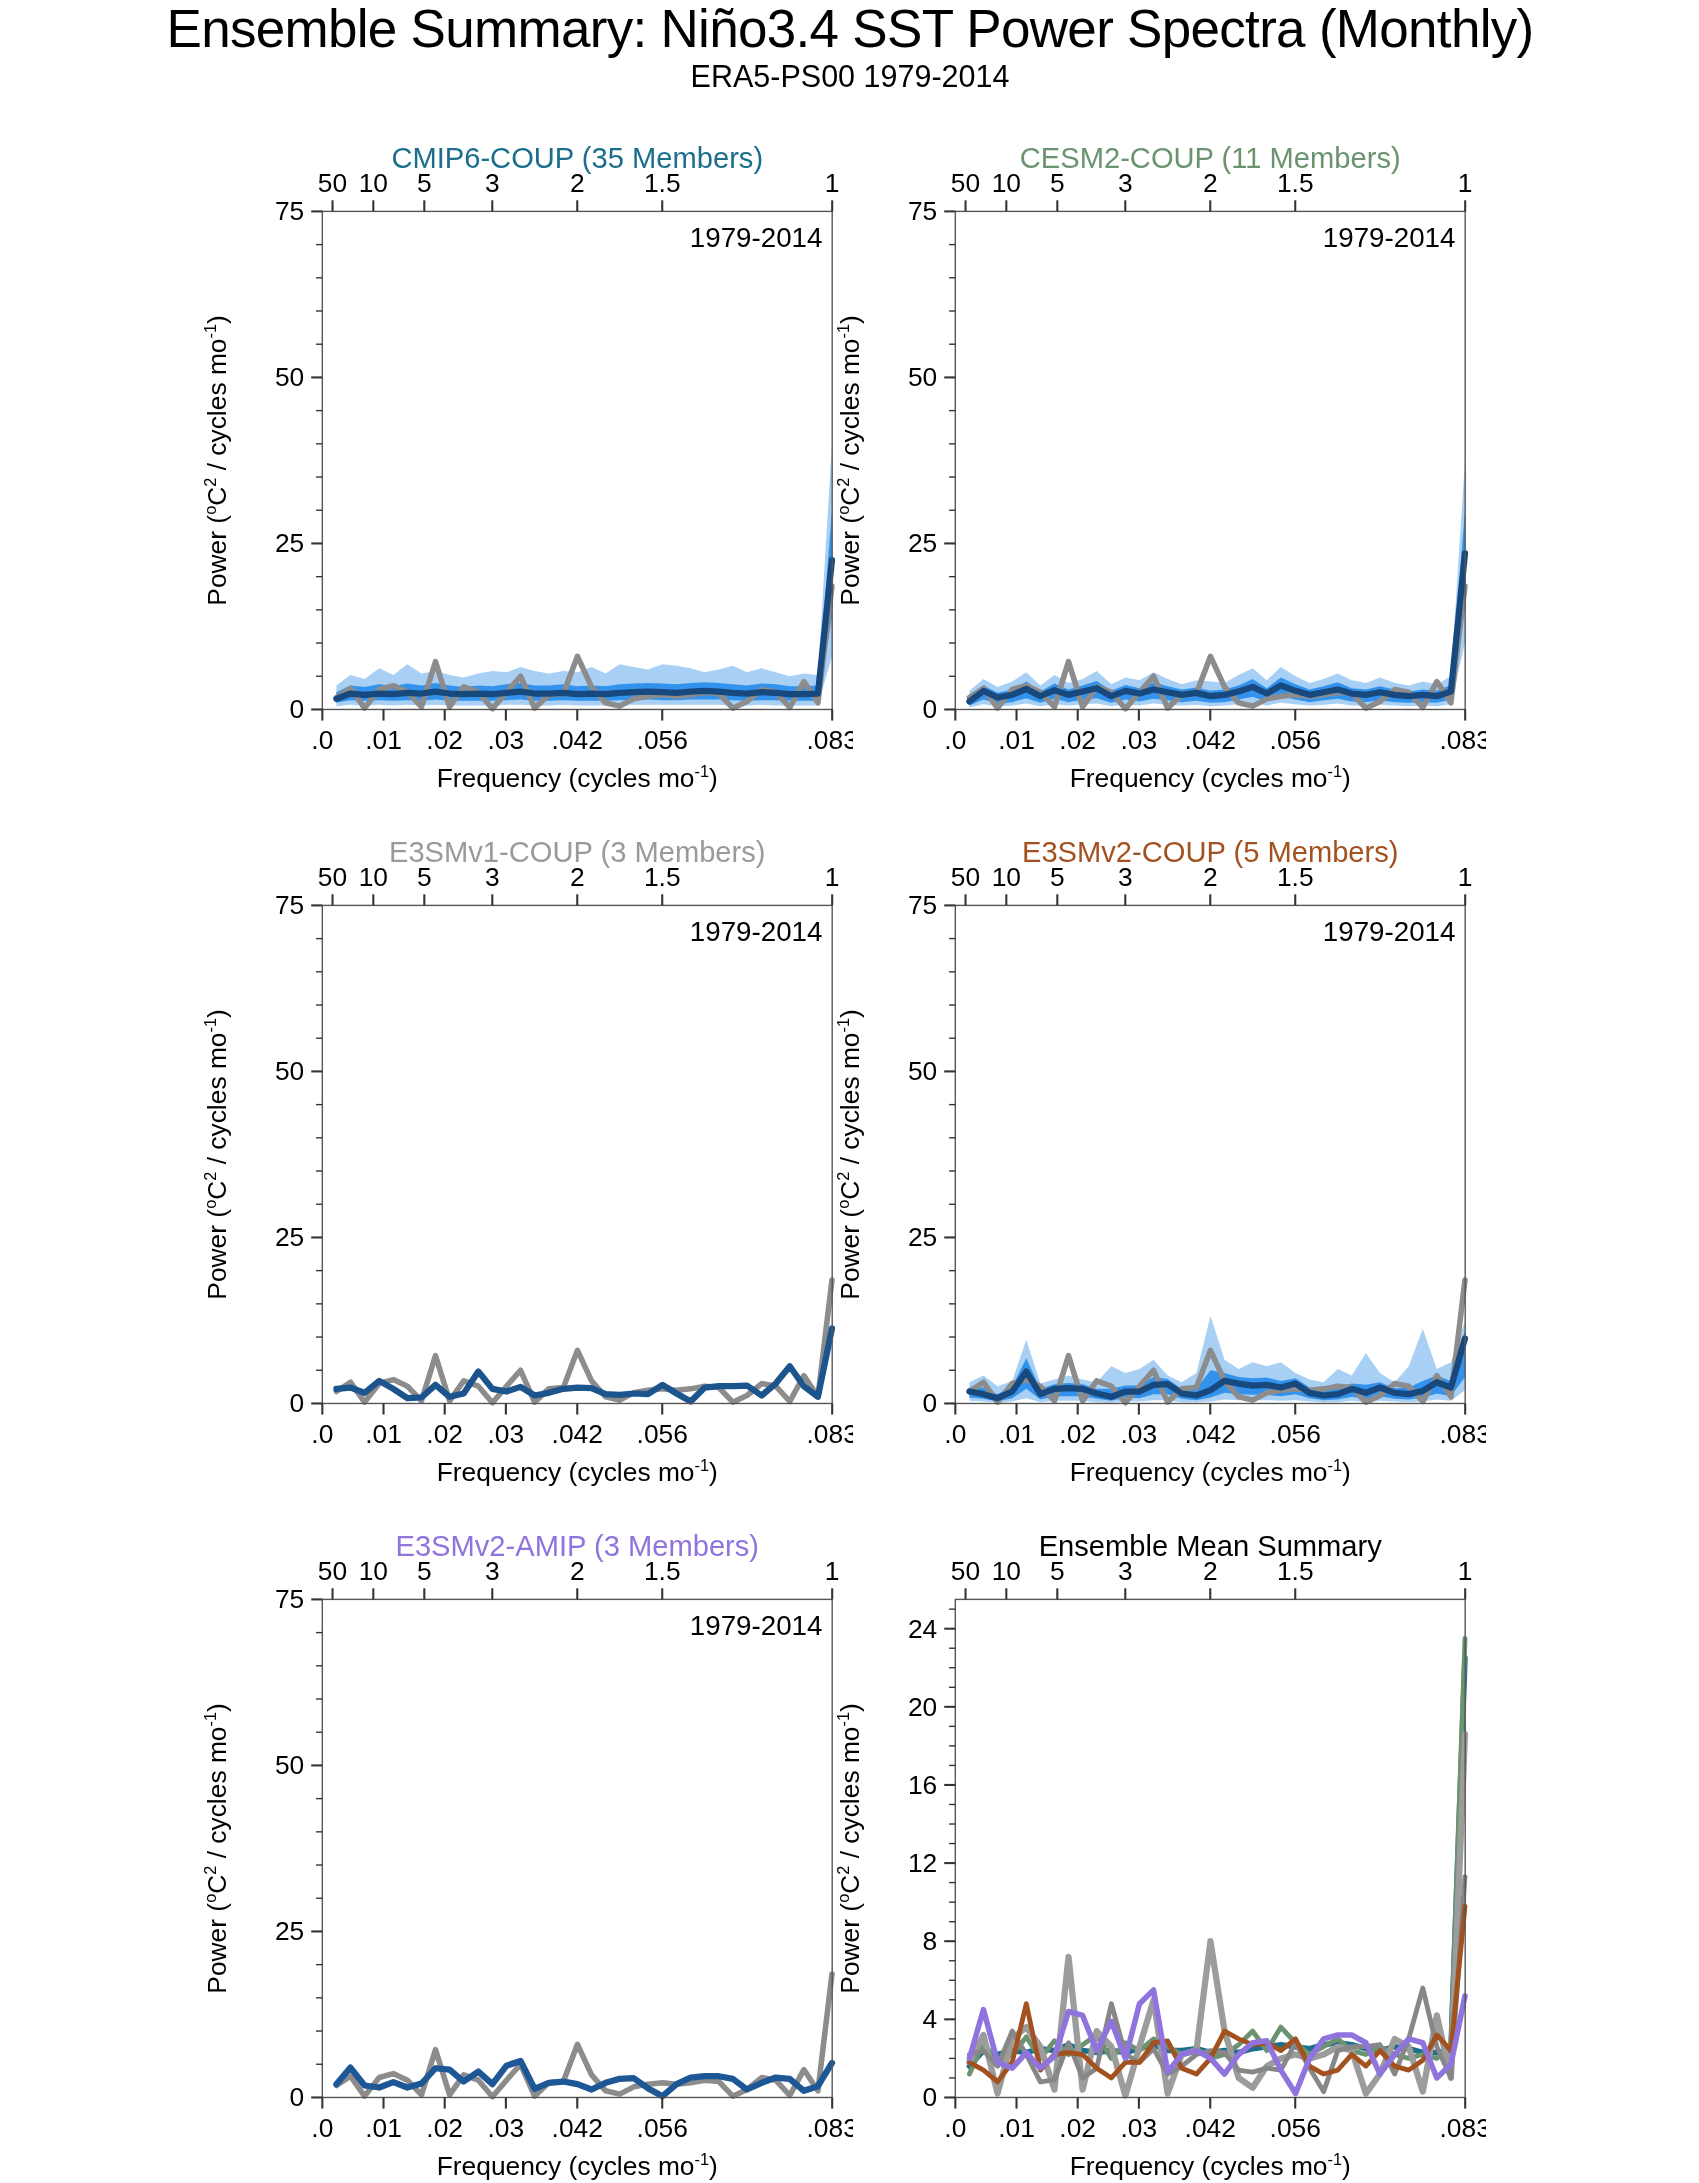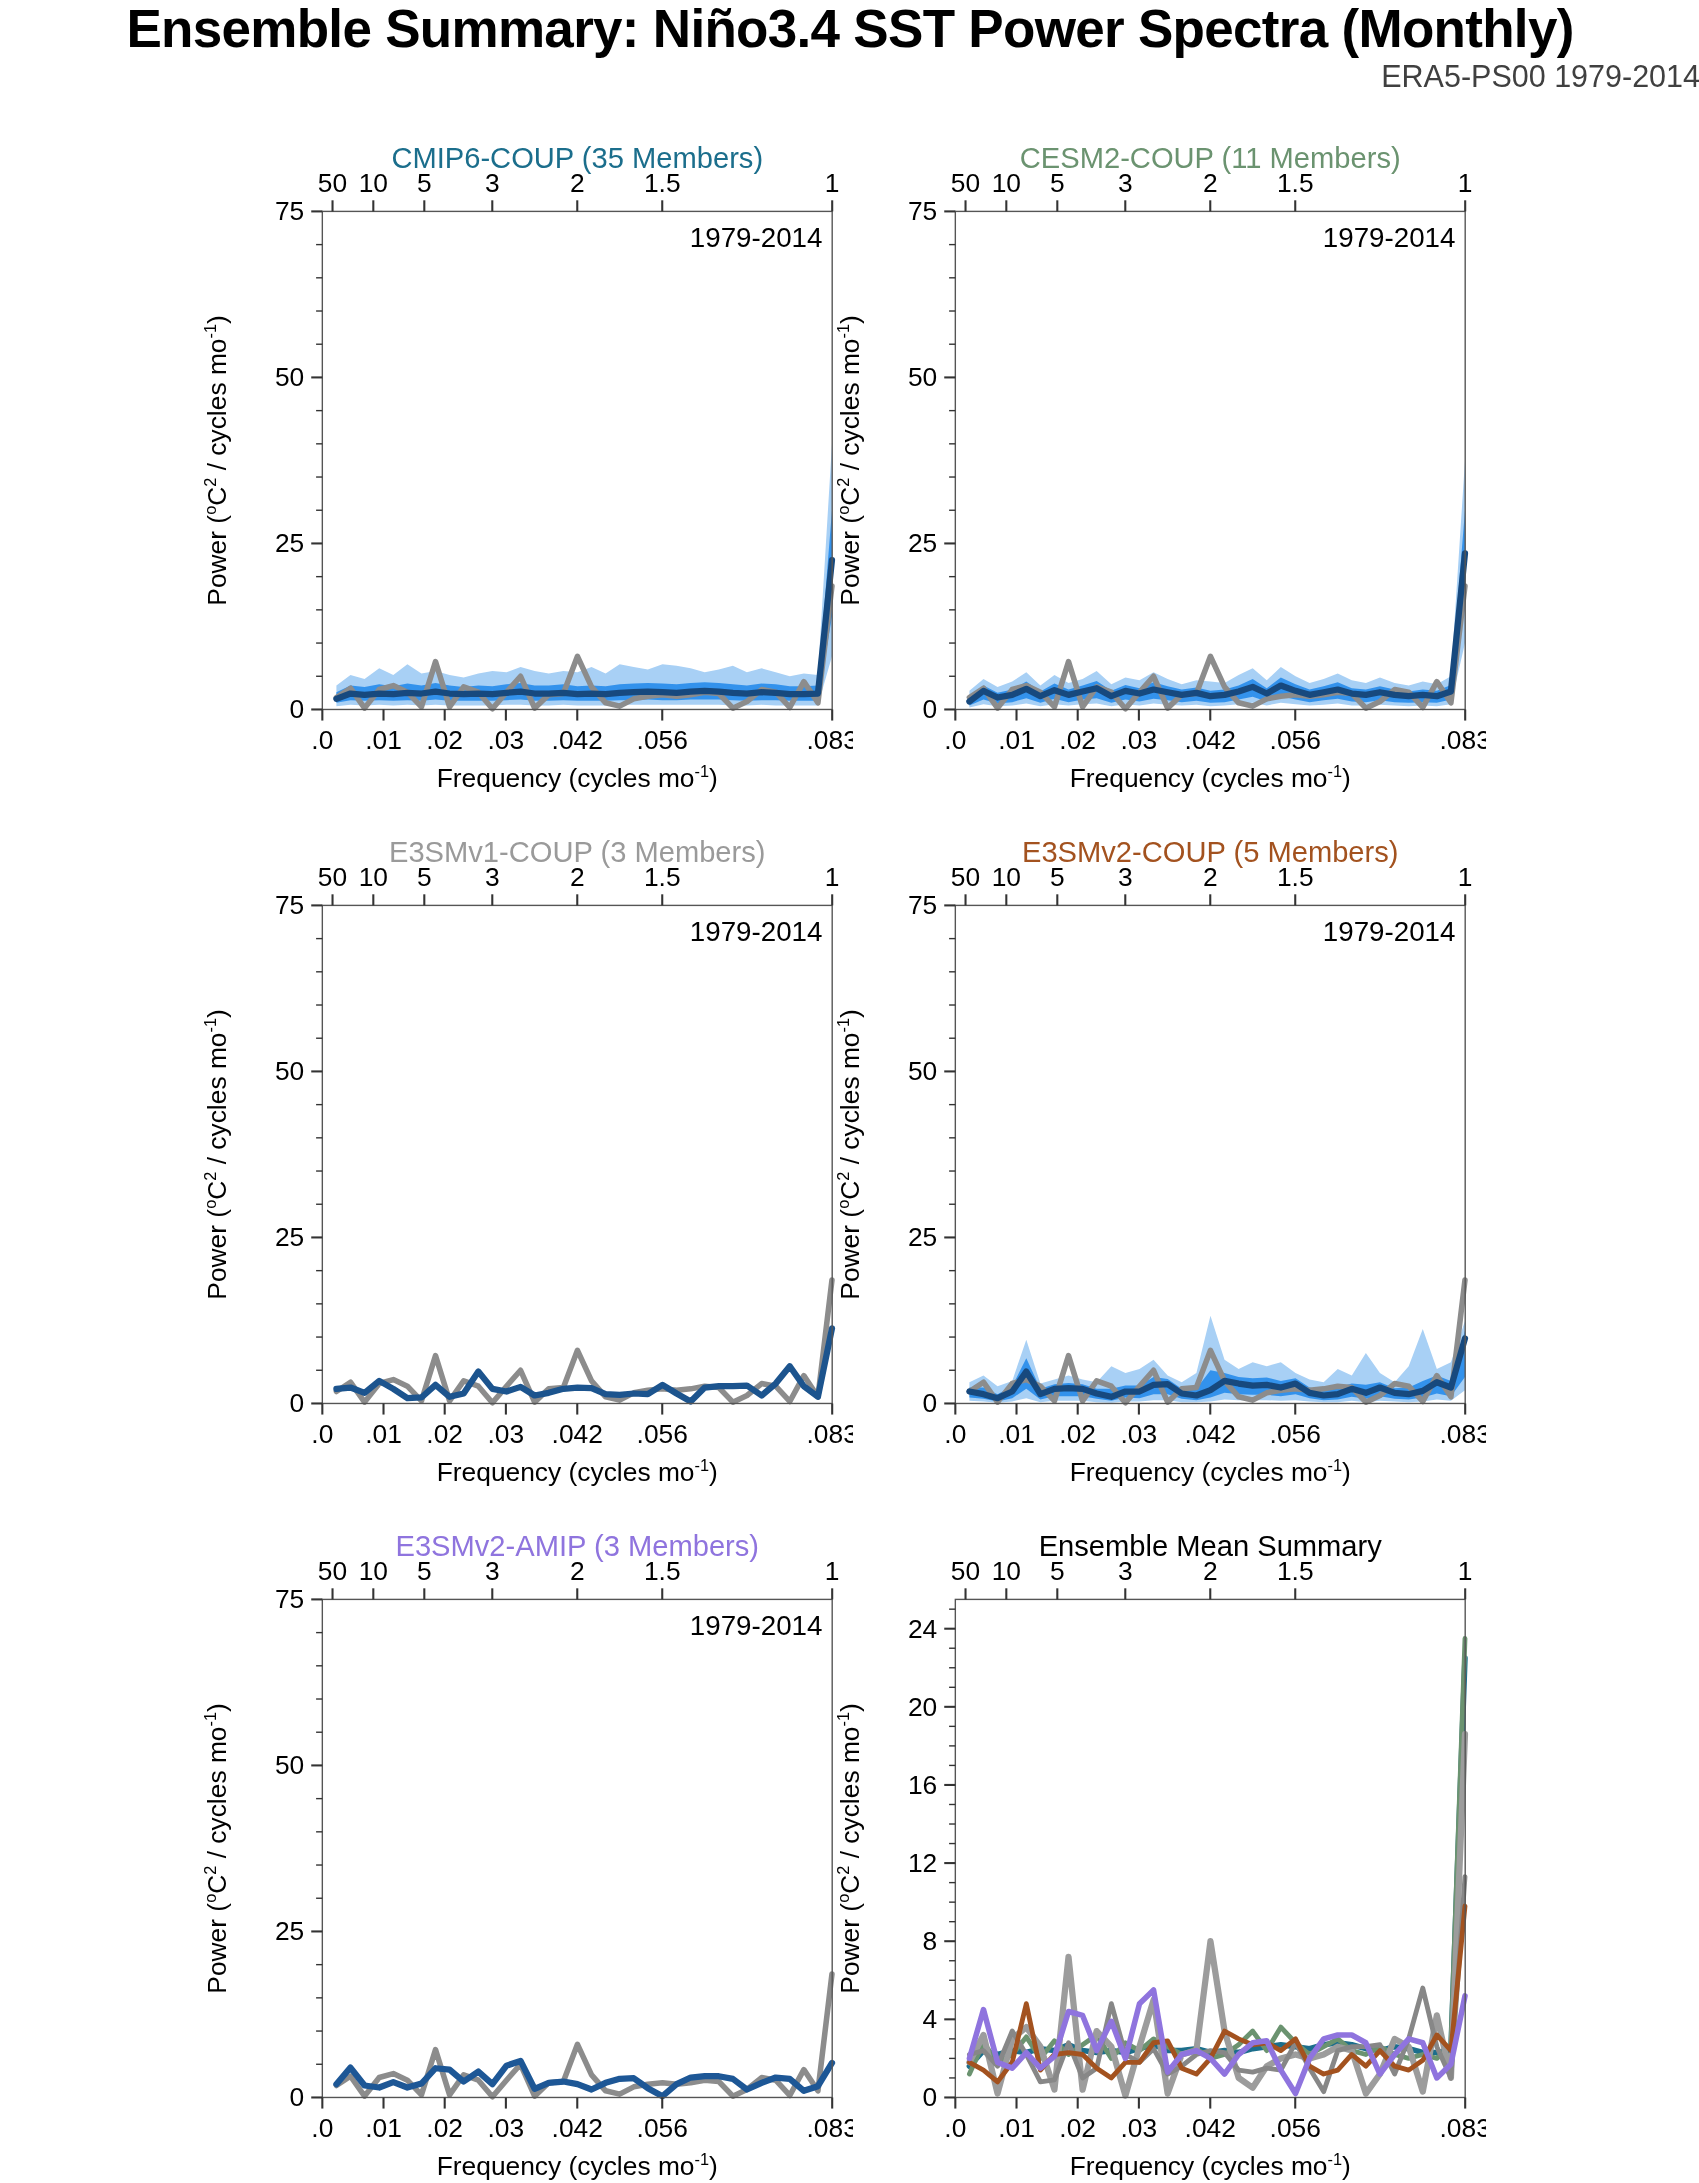--- a/index.html
+++ b/index.html
@@ -7,36 +7,36 @@
     position:relative;
     width:1700px;height:2183px;
     background:#ffffff;
     overflow:hidden;
     font-family:"Liberation Sans","DejaVu Sans",sans-serif;
   }
   .main-title{
     position:absolute;top:1.4px;left:0;width:1700px;
     text-align:center;
     font-size:53px;line-height:56px;color:#000000;
-    letter-spacing:-0.7px;white-space:nowrap;font-weight:bold;
+    letter-spacing:-0.7px;white-space:nowrap;
   }
   .subtitle{
     position:absolute;top:60px;left:0;width:1700px;
     text-align:center;
     font-size:30.5px;line-height:33px;
   }
   .panel-svg{position:absolute;}
   svg text{font-family:"Liberation Sans","DejaVu Sans",sans-serif;}
 </style>
 </head>
 <body>
 
 <div class="page">
   <div class="main-title">Ensemble Summary: Niño3.4 SST Power Spectra (Monthly)</div>
-  <div class="subtitle" style="color: #404040; text-align: right;">ERA5-PS00 1979-2014</div>
+  <div class="subtitle" style="color: #000000;">ERA5-PS00 1979-2014</div>
   <div id="panels">
       <svg class="panel-svg" width="659" height="694" viewBox="0 0 950 1000" style="left:194px;top:128px;">
         <polygon points="205.28608114432458,803.536 225.57216228864917,788.2186666666666 245.85824343297372,793.9626666666667 267.0263281053124,778.6453333333334 287.31240924963697,788.2186666666666 307.5984903939616,772.9013333333334 327.88457153828614,786.304 348.1706526826107,782.4746666666666 368.4567338269353,788.2186666666666 388.7428149712599,792.048 409.91089964359855,786.304 430.19698078792317,782.4746666666666 450.4830619322477,784.3893333333333 470.7691430765723,776.7306666666666 491.0552242208969,782.4746666666666 511.34130536522144,786.304 532.5093900375601,782.4746666666666 552.7954711818847,784.3893333333333 573.0815523262092,776.7306666666666 593.367633470534,786.304 613.6537146148585,772.9013333333334 633.9397957591831,776.7306666666666 654.2258769035075,780.5600000000001 675.3939615758463,772.9013333333334 695.6800427201708,774.816 715.9661238644954,778.6453333333334 736.25220500882,784.3893333333333 756.5382861531446,780.5600000000001 776.8243672974693,774.816 797.1104484417938,784.3893333333333 818.2785331141324,778.6453333333334 838.5646142584569,784.3893333333333 858.8506954027815,790.1333333333333 879.1367765471063,786.304 899.4228576914307,788.2186666666666 919.7089388357552,455.06666666666666 919.7089388357552,761.4133333333333 899.4228576914307,832.256 879.1367765471063,832.256 858.8506954027815,832.256 838.5646142584569,832.256 818.2785331141324,831.2986666666667 797.1104484417938,832.256 776.8243672974693,832.256 756.5382861531446,831.2986666666667 736.25220500882,831.2986666666667 715.9661238644954,831.2986666666667 695.6800427201708,831.2986666666667 675.3939615758463,831.2986666666667 654.2258769035075,831.2986666666667 633.9397957591831,831.2986666666667 613.6537146148585,831.2986666666667 593.367633470534,832.256 573.0815523262092,832.256 552.7954711818847,832.256 532.5093900375601,831.2986666666667 511.34130536522144,832.256 491.0552242208969,832.256 470.7691430765723,831.2986666666667 450.4830619322477,831.2986666666667 430.19698078792317,832.256 409.91089964359855,832.256 388.7428149712599,832.256 368.4567338269353,832.256 348.1706526826107,831.2986666666667 327.88457153828614,832.256 307.5984903939616,831.2986666666667 287.31240924963697,832.256 267.0263281053124,831.2986666666667 245.85824343297372,832.256 225.57216228864917,831.2986666666667 205.28608114432458,833.2133333333333" fill="#A8D0F5" stroke="none"></polygon>
         <polygon points="205.28608114432458,813.1093333333333 225.57216228864917,803.536 245.85824343297372,805.4506666666666 267.0263281053124,801.6213333333334 287.31240924963697,804.4933333333333 307.5984903939616,800.664 327.88457153828614,803.536 348.1706526826107,799.7066666666667 368.4567338269353,803.536 388.7428149712599,805.4506666666666 409.91089964359855,803.536 430.19698078792317,804.4933333333333 450.4830619322477,801.6213333333334 470.7691430765723,799.7066666666667 491.0552242208969,803.536 511.34130536522144,803.536 532.5093900375601,801.6213333333334 552.7954711818847,804.4933333333333 573.0815523262092,803.536 593.367633470534,804.4933333333333 613.6537146148585,801.6213333333334 633.9397957591831,800.664 654.2258769035075,799.7066666666667 675.3939615758463,800.664 695.6800427201708,801.6213333333334 715.9661238644954,799.7066666666667 736.25220500882,798.7493333333333 756.5382861531446,799.7066666666667 776.8243672974693,801.6213333333334 797.1104484417938,803.536 818.2785331141324,800.664 838.5646142584569,801.6213333333334 858.8506954027815,804.4933333333333 879.1367765471063,804.4933333333333 899.4228576914307,803.536 919.7089388357552,550.8 919.7089388357552,703.9733333333334 899.4228576914307,825.5546666666667 879.1367765471063,825.5546666666667 858.8506954027815,825.5546666666667 838.5646142584569,824.5973333333334 818.2785331141324,824.5973333333334 797.1104484417938,825.5546666666667 776.8243672974693,824.5973333333334 756.5382861531446,823.64 736.25220500882,823.64 715.9661238644954,823.64 695.6800427201708,824.5973333333334 675.3939615758463,824.5973333333334 654.2258769035075,823.64 633.9397957591831,824.5973333333334 613.6537146148585,824.5973333333334 593.367633470534,825.5546666666667 573.0815523262092,825.5546666666667 552.7954711818847,825.5546666666667 532.5093900375601,824.5973333333334 511.34130536522144,825.5546666666667 491.0552242208969,825.5546666666667 470.7691430765723,823.64 450.4830619322477,824.5973333333334 430.19698078792317,825.5546666666667 409.91089964359855,825.5546666666667 388.7428149712599,825.5546666666667 368.4567338269353,825.5546666666667 348.1706526826107,823.64 327.88457153828614,825.5546666666667 307.5984903939616,824.5973333333334 287.31240924963697,825.5546666666667 267.0263281053124,824.5973333333334 245.85824343297372,825.5546666666667 225.57216228864917,824.5973333333334 205.28608114432458,828.4266666666667" fill="#3392EC" stroke="none"></polygon>
         <polyline points="205.28608114432458,820.768 225.57216228864917,807.3653333333334 245.85824343297372,836.0853333333333 267.0263281053124,809.28 287.31240924963697,803.536 307.5984903939616,813.1093333333333 327.88457153828614,834.1706666666666 348.1706526826107,769.072 368.4567338269353,834.1706666666666 388.7428149712599,805.4506666666666 409.91089964359855,813.1093333333333 430.19698078792317,837.0426666666667 450.4830619322477,813.1093333333333 470.7691430765723,790.1333333333333 491.0552242208969,836.0853333333333 511.34130536522144,816.9386666666667 532.5093900375601,815.024 552.7954711818847,761.4133333333333 573.0815523262092,805.4506666666666 593.367633470534,828.4266666666667 613.6537146148585,833.2133333333333 633.9397957591831,822.6826666666667 654.2258769035075,818.8533333333334 675.3939615758463,816.9386666666667 695.6800427201708,818.8533333333334 715.9661238644954,816.9386666666667 736.25220500882,813.1093333333333 756.5382861531446,815.024 776.8243672974693,836.0853333333333 797.1104484417938,826.512 818.2785331141324,809.28 838.5646142584569,813.1093333333333 858.8506954027815,835.128 879.1367765471063,797.7919999999999 899.4228576914307,828.4266666666667 919.7089388357552,659.936" fill="none" stroke="#8C8C8C" stroke-width="8" stroke-linejoin="round" stroke-linecap="round"></polyline>
         <polyline points="205.28608114432458,822.6826666666667 225.57216228864917,815.024 245.85824343297372,816.9386666666667 267.0263281053124,815.024 287.31240924963697,815.9813333333334 307.5984903939616,814.0666666666667 327.88457153828614,815.024 348.1706526826107,812.1519999999999 368.4567338269353,815.024 388.7428149712599,815.9813333333334 409.91089964359855,815.024 430.19698078792317,815.9813333333334 450.4830619322477,814.0666666666667 470.7691430765723,812.1519999999999 491.0552242208969,815.024 511.34130536522144,815.024 532.5093900375601,814.0666666666667 552.7954711818847,815.9813333333334 573.0815523262092,815.024 593.367633470534,815.9813333333334 613.6537146148585,814.0666666666667 633.9397957591831,813.1093333333333 654.2258769035075,812.1519999999999 675.3939615758463,813.1093333333333 695.6800427201708,814.0666666666667 715.9661238644954,812.1519999999999 736.25220500882,811.1946666666666 756.5382861531446,812.1519999999999 776.8243672974693,814.0666666666667 797.1104484417938,815.024 818.2785331141324,813.1093333333333 838.5646142584569,814.0666666666667 858.8506954027815,815.9813333333334 879.1367765471063,815.9813333333334 899.4228576914307,815.024 919.7089388357552,622.5999999999999" fill="none" stroke="#17497E" stroke-width="9" stroke-linejoin="round" stroke-linecap="round"></polyline>
         <rect x="185" y="120" width="735" height="718" fill="none" stroke="#555555" stroke-width="2"></rect>
         <g>
           <line x1="185" x2="169" y1="838" y2="838" stroke="#333" stroke-width="3"></line>
           <text x="159" y="851" text-anchor="end" font-size="38" fill="#000000">0</text>

